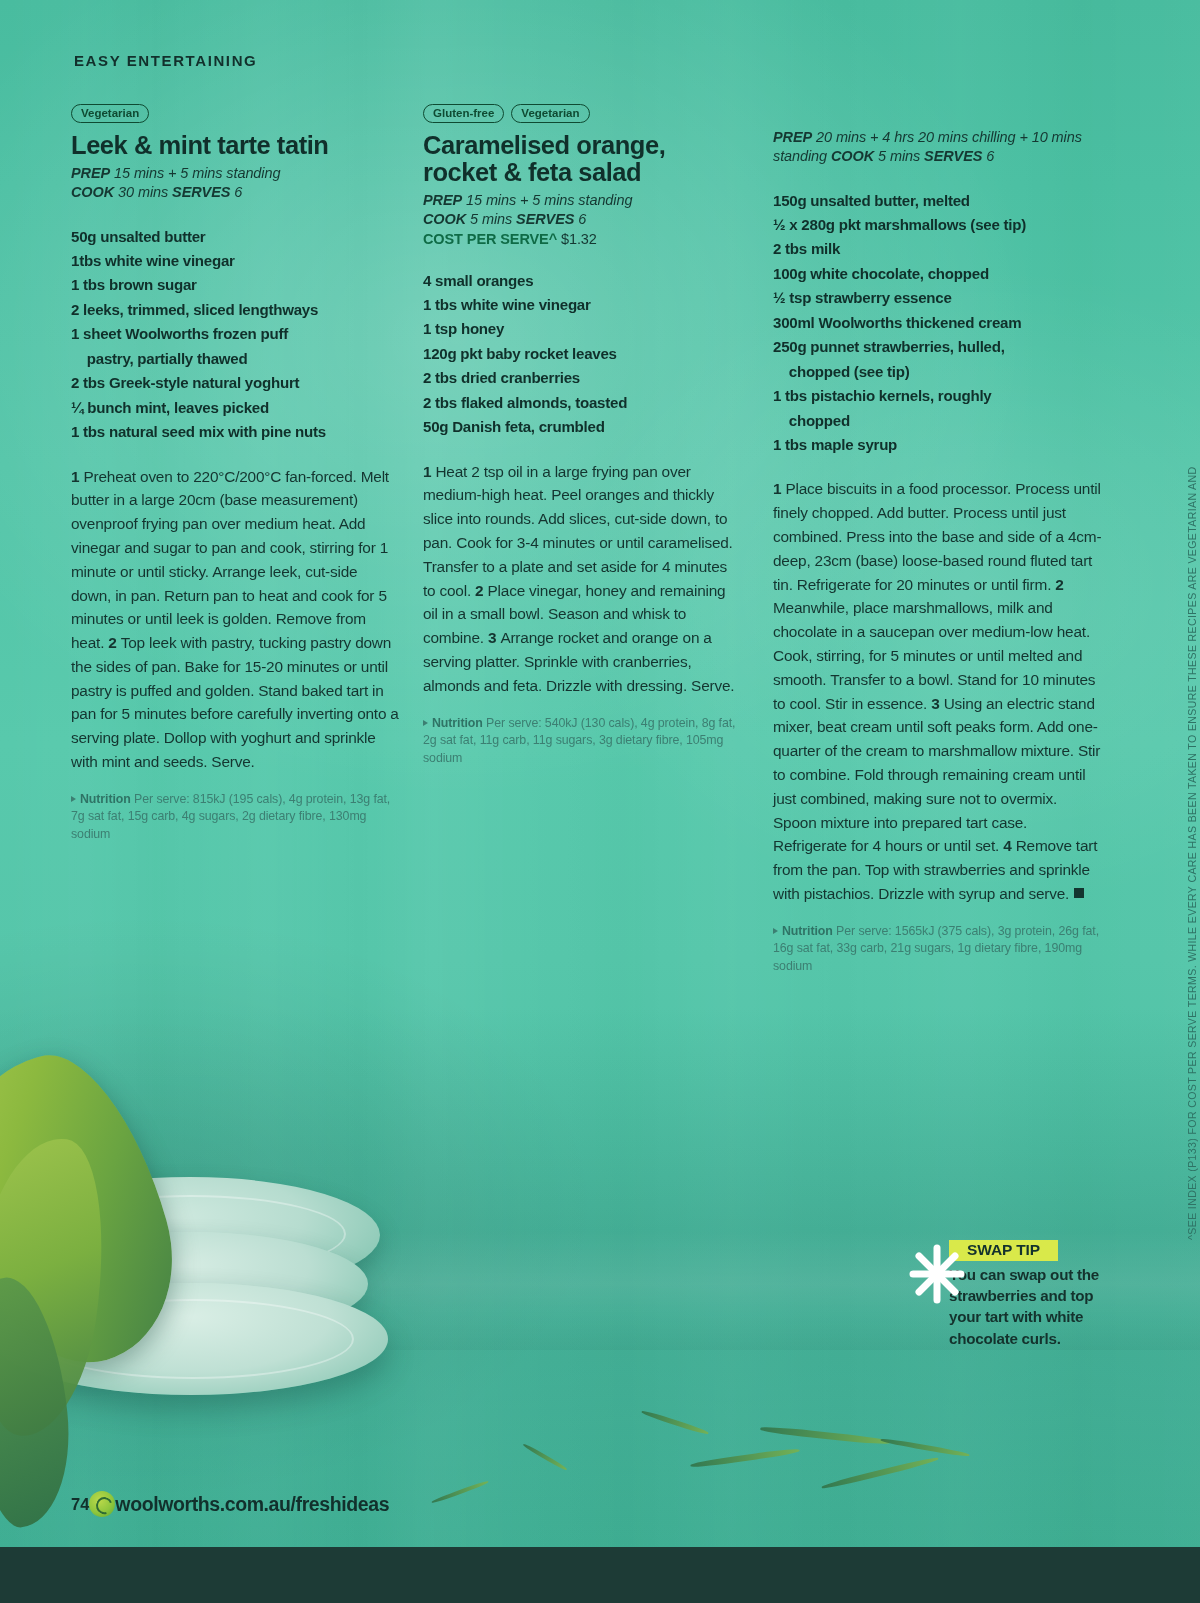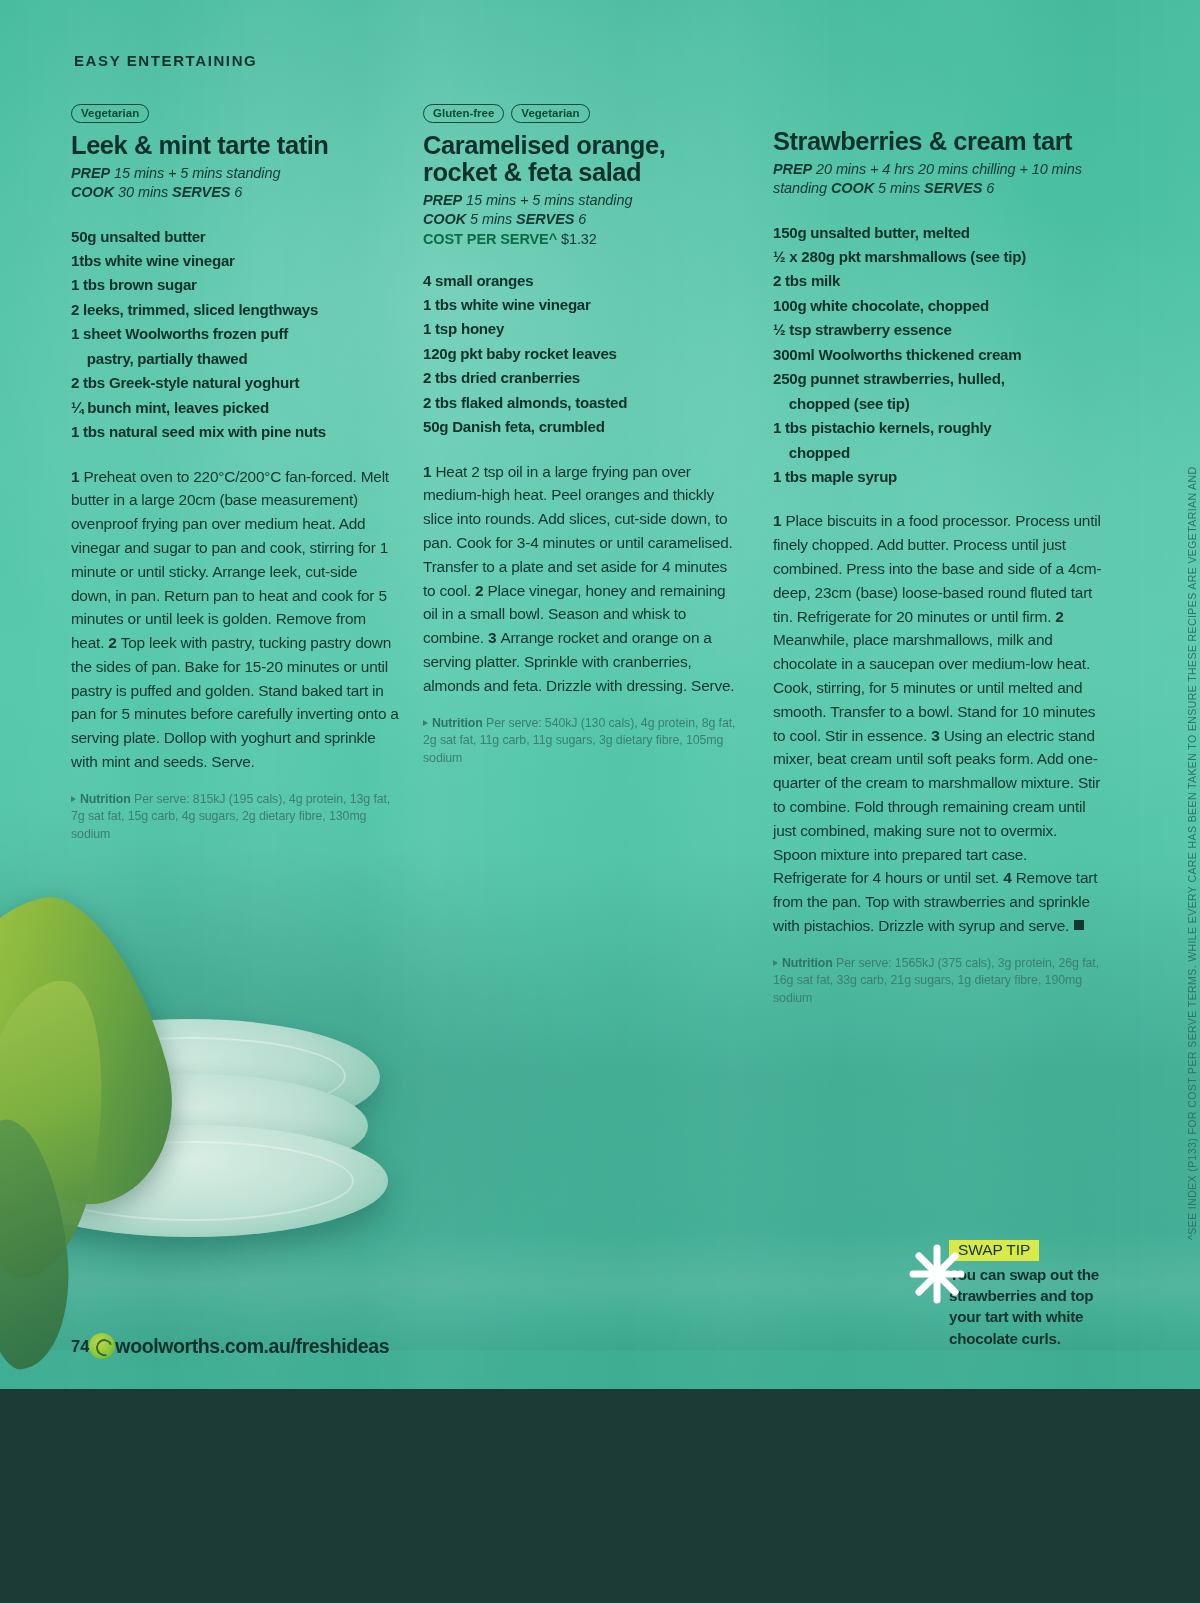--- a/index.html
+++ b/index.html
@@ -8,21 +8,21 @@
     padding: 0;
     background: #1d3b36;
   }
   body {
     font-family: "Liberation Sans", sans-serif;
   }
 
   .page {
     position: relative;
     width: 1200px;
-    height: 1389px;
+    height: 1547px;
     overflow: hidden;
     background: #ffffff;
     color: #12302c;
   }
 
   
   .bg-base {
     position: absolute; inset: 0;
     background:
       linear-gradient(180deg,
@@ -290,24 +290,24 @@
     left: 0; top: 2px;
     width: 64px; height: 64px;
   }
   .swap-body {
     margin-left: 44px;
   }
   .swap-head {
     display: inline-block;
     background: #d9e94a;
     color: #14322d;
-    font-weight: 400;
+    font-weight: 700;
     font-size: 15.5px;
     letter-spacing: -0.1px;
-    padding: 1px 9px 2px;
+    padding: 1px 18px 2px;
     line-height: 1.15;
   }
   .swap-text {
     margin-top: 3px;
     font-size: 15.2px;
     font-weight: 800;
     line-height: 1.4;
     letter-spacing: -0.25px;
     color: #14322d;
   }
@@ -462,21 +462,20 @@
       <div class="method">
           <p style="margin: 0px;"><span class="stepno">1 </span><span>Heat 2 tsp oil in a large frying pan over medium-high heat. Peel oranges and thickly slice into rounds. Add slices, cut-side down, to pan. Cook for 3-4 minutes or until caramelised. Transfer to a plate and set aside for 4 minutes to cool. </span><span class="stepno">2 </span><span>Place vinegar, honey and remaining oil in a small bowl. Season and whisk to combine. </span><span class="stepno">3 </span><span>Arrange rocket and orange on a serving platter. Sprinkle with cranberries, almonds and feta. Drizzle with dressing. Serve.</span></p>
         </div>
       <div class="nutrition">
         <span class="tri"></span><span class="nlabel">Nutrition</span>
         <span>Per serve: 540kJ (130 cals), 4g protein, 8g fat, 2g sat fat, 11g carb, 11g sugars, 3g dietary fibre, 105mg sodium</span>
       </div>
     </div>
 
     <div class="col col-3" style="top:128px">
-      <h2 class="recipe-title">Strawberries &amp; cream tart</h2>
       <p class="meta">
         <b>PREP</b>
         <span>20 mins + 4 hrs 20 mins chilling + 10 mins standing</span>
         <b>COOK</b>
         <span>5 mins</span>
         <b>SERVES</b>
         <span>6</span>
       </p>
       <div class="ingredients">
           <div class="ing">150g unsalted butter, melted</div>

